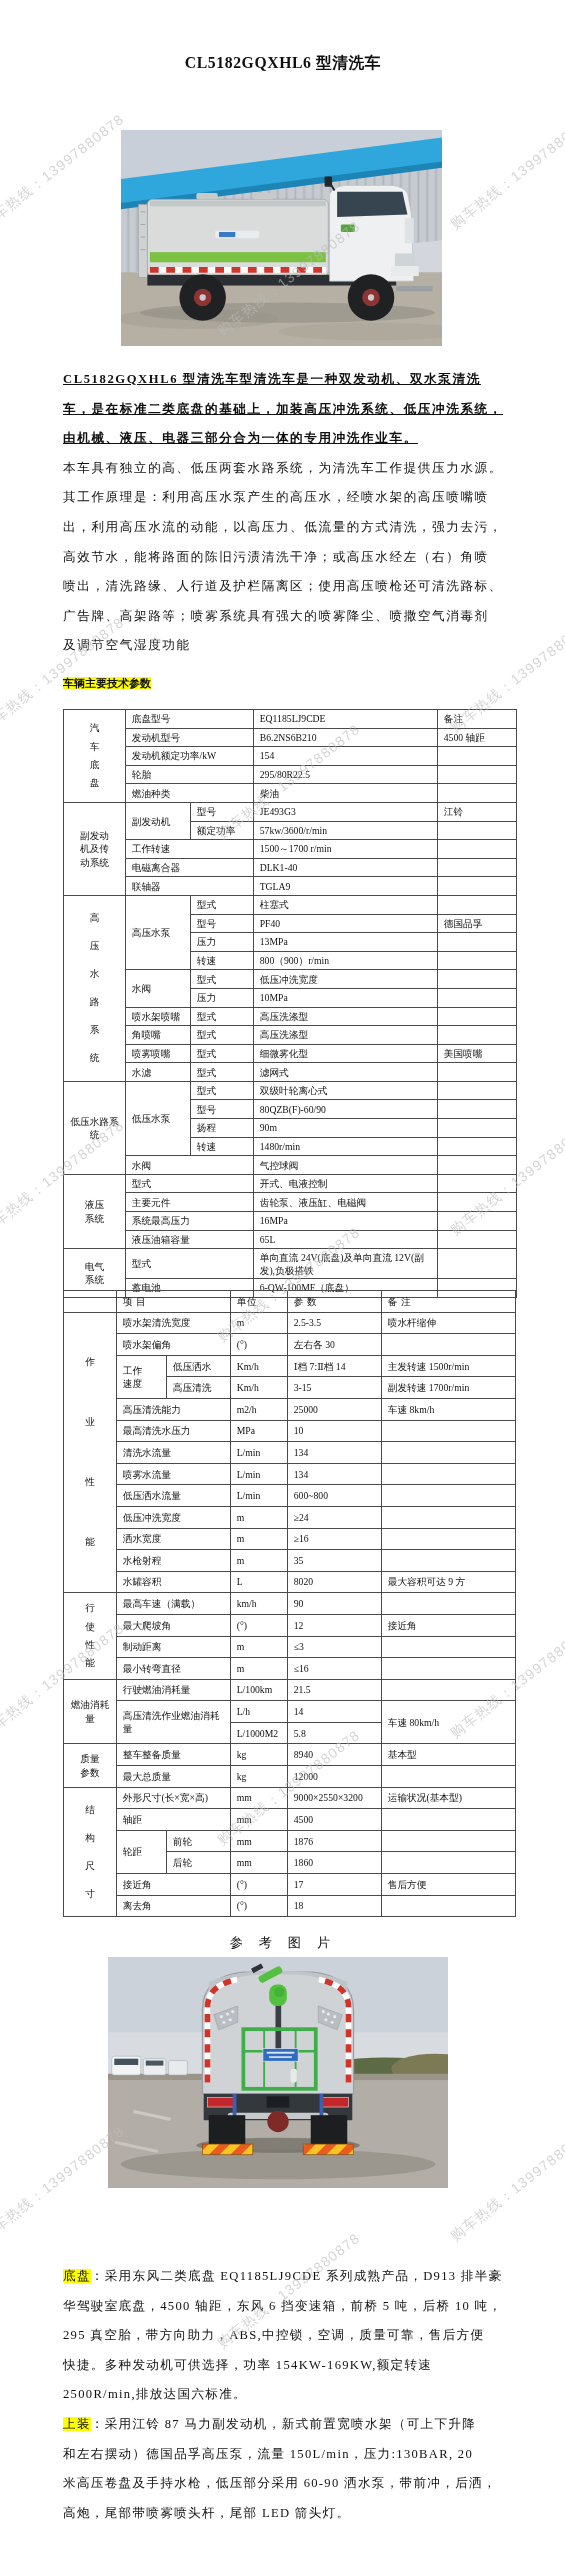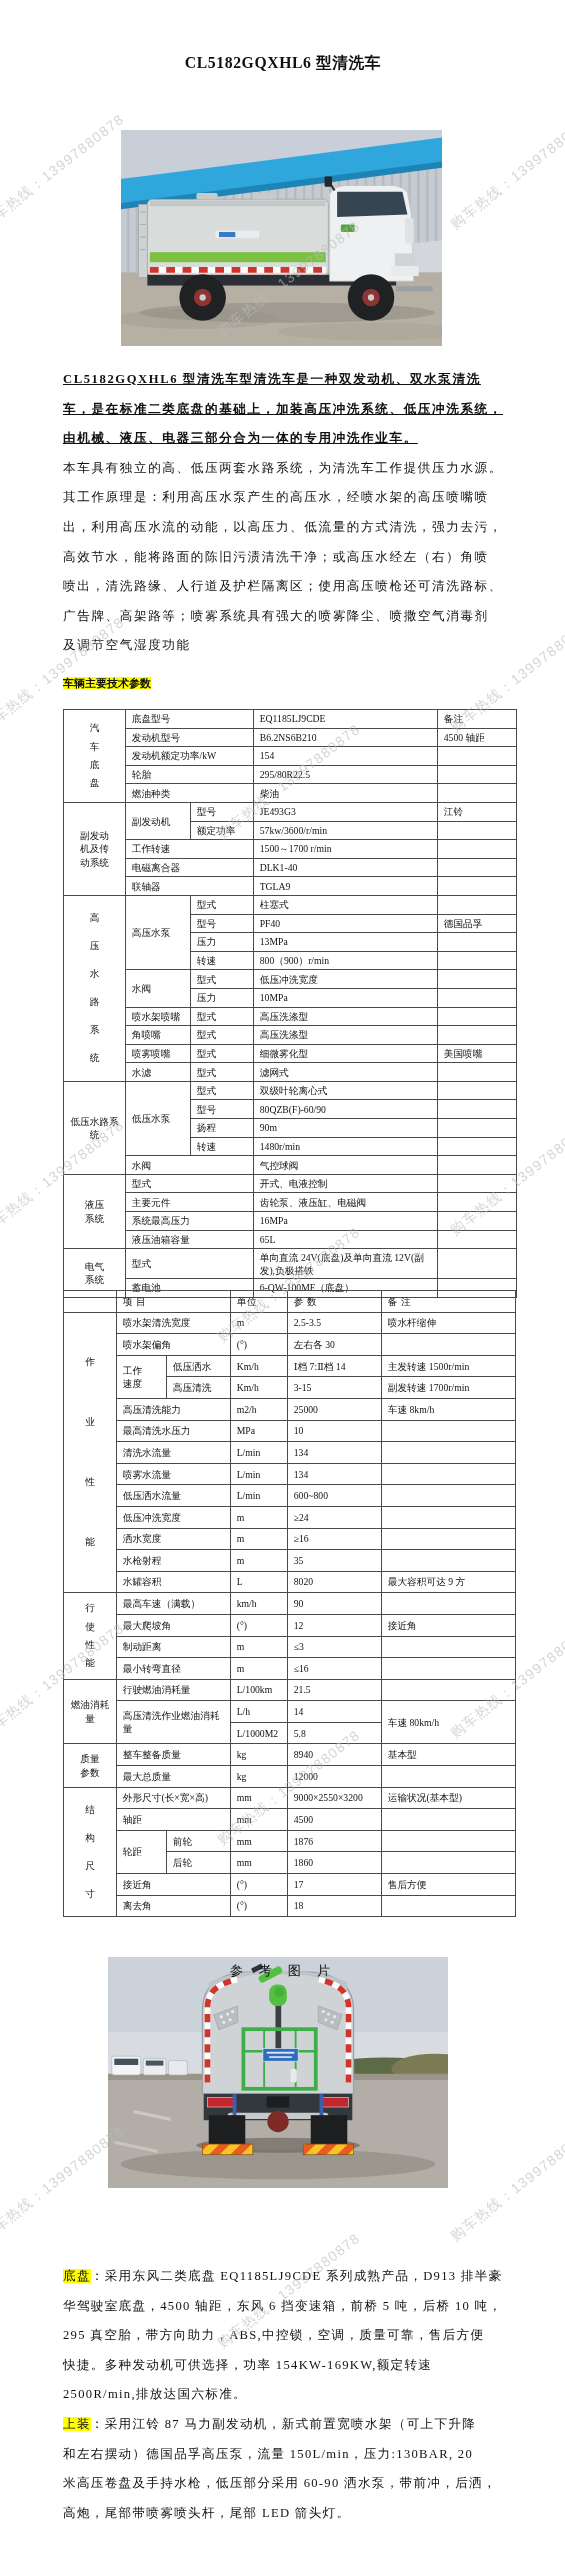--- a/index.html
+++ b/index.html
@@ -32,21 +32,21 @@
      white-space:pre-line;word-break:break-all;line-height:1.35;}
   #table1 td{height:15px;}
   #table2 td{height:18px;}
   td.gcell{text-align:center;padding:1.3px 1.3px;}
   td.sp1{line-height:1.9;}
   td.sp2{line-height:28px;}
   td.sp3{line-height:60px;}
   td.hcell{letter-spacing:0.6px;}
   
   .ref-title{position:absolute;top:1934px;left:0;width:100%;text-align:center;
-             font-size:13.2px;letter-spacing:6.3px;z-index:2;margin-top:28px;}
+             font-size:13.2px;letter-spacing:6.3px;z-index:2;}
   
   .bottom-flow{position:absolute;left:63px;top:2262px;width:445px;z-index:2;}
   .segpara{margin:0;font-size:12.6px;line-height:29.6px;letter-spacing:1.3px;
            white-space:pre-line;word-break:break-all;}
   .segpara .b{font-weight:normal;}
 </style>
 </head>
 <body>
 
 <div class="page">

